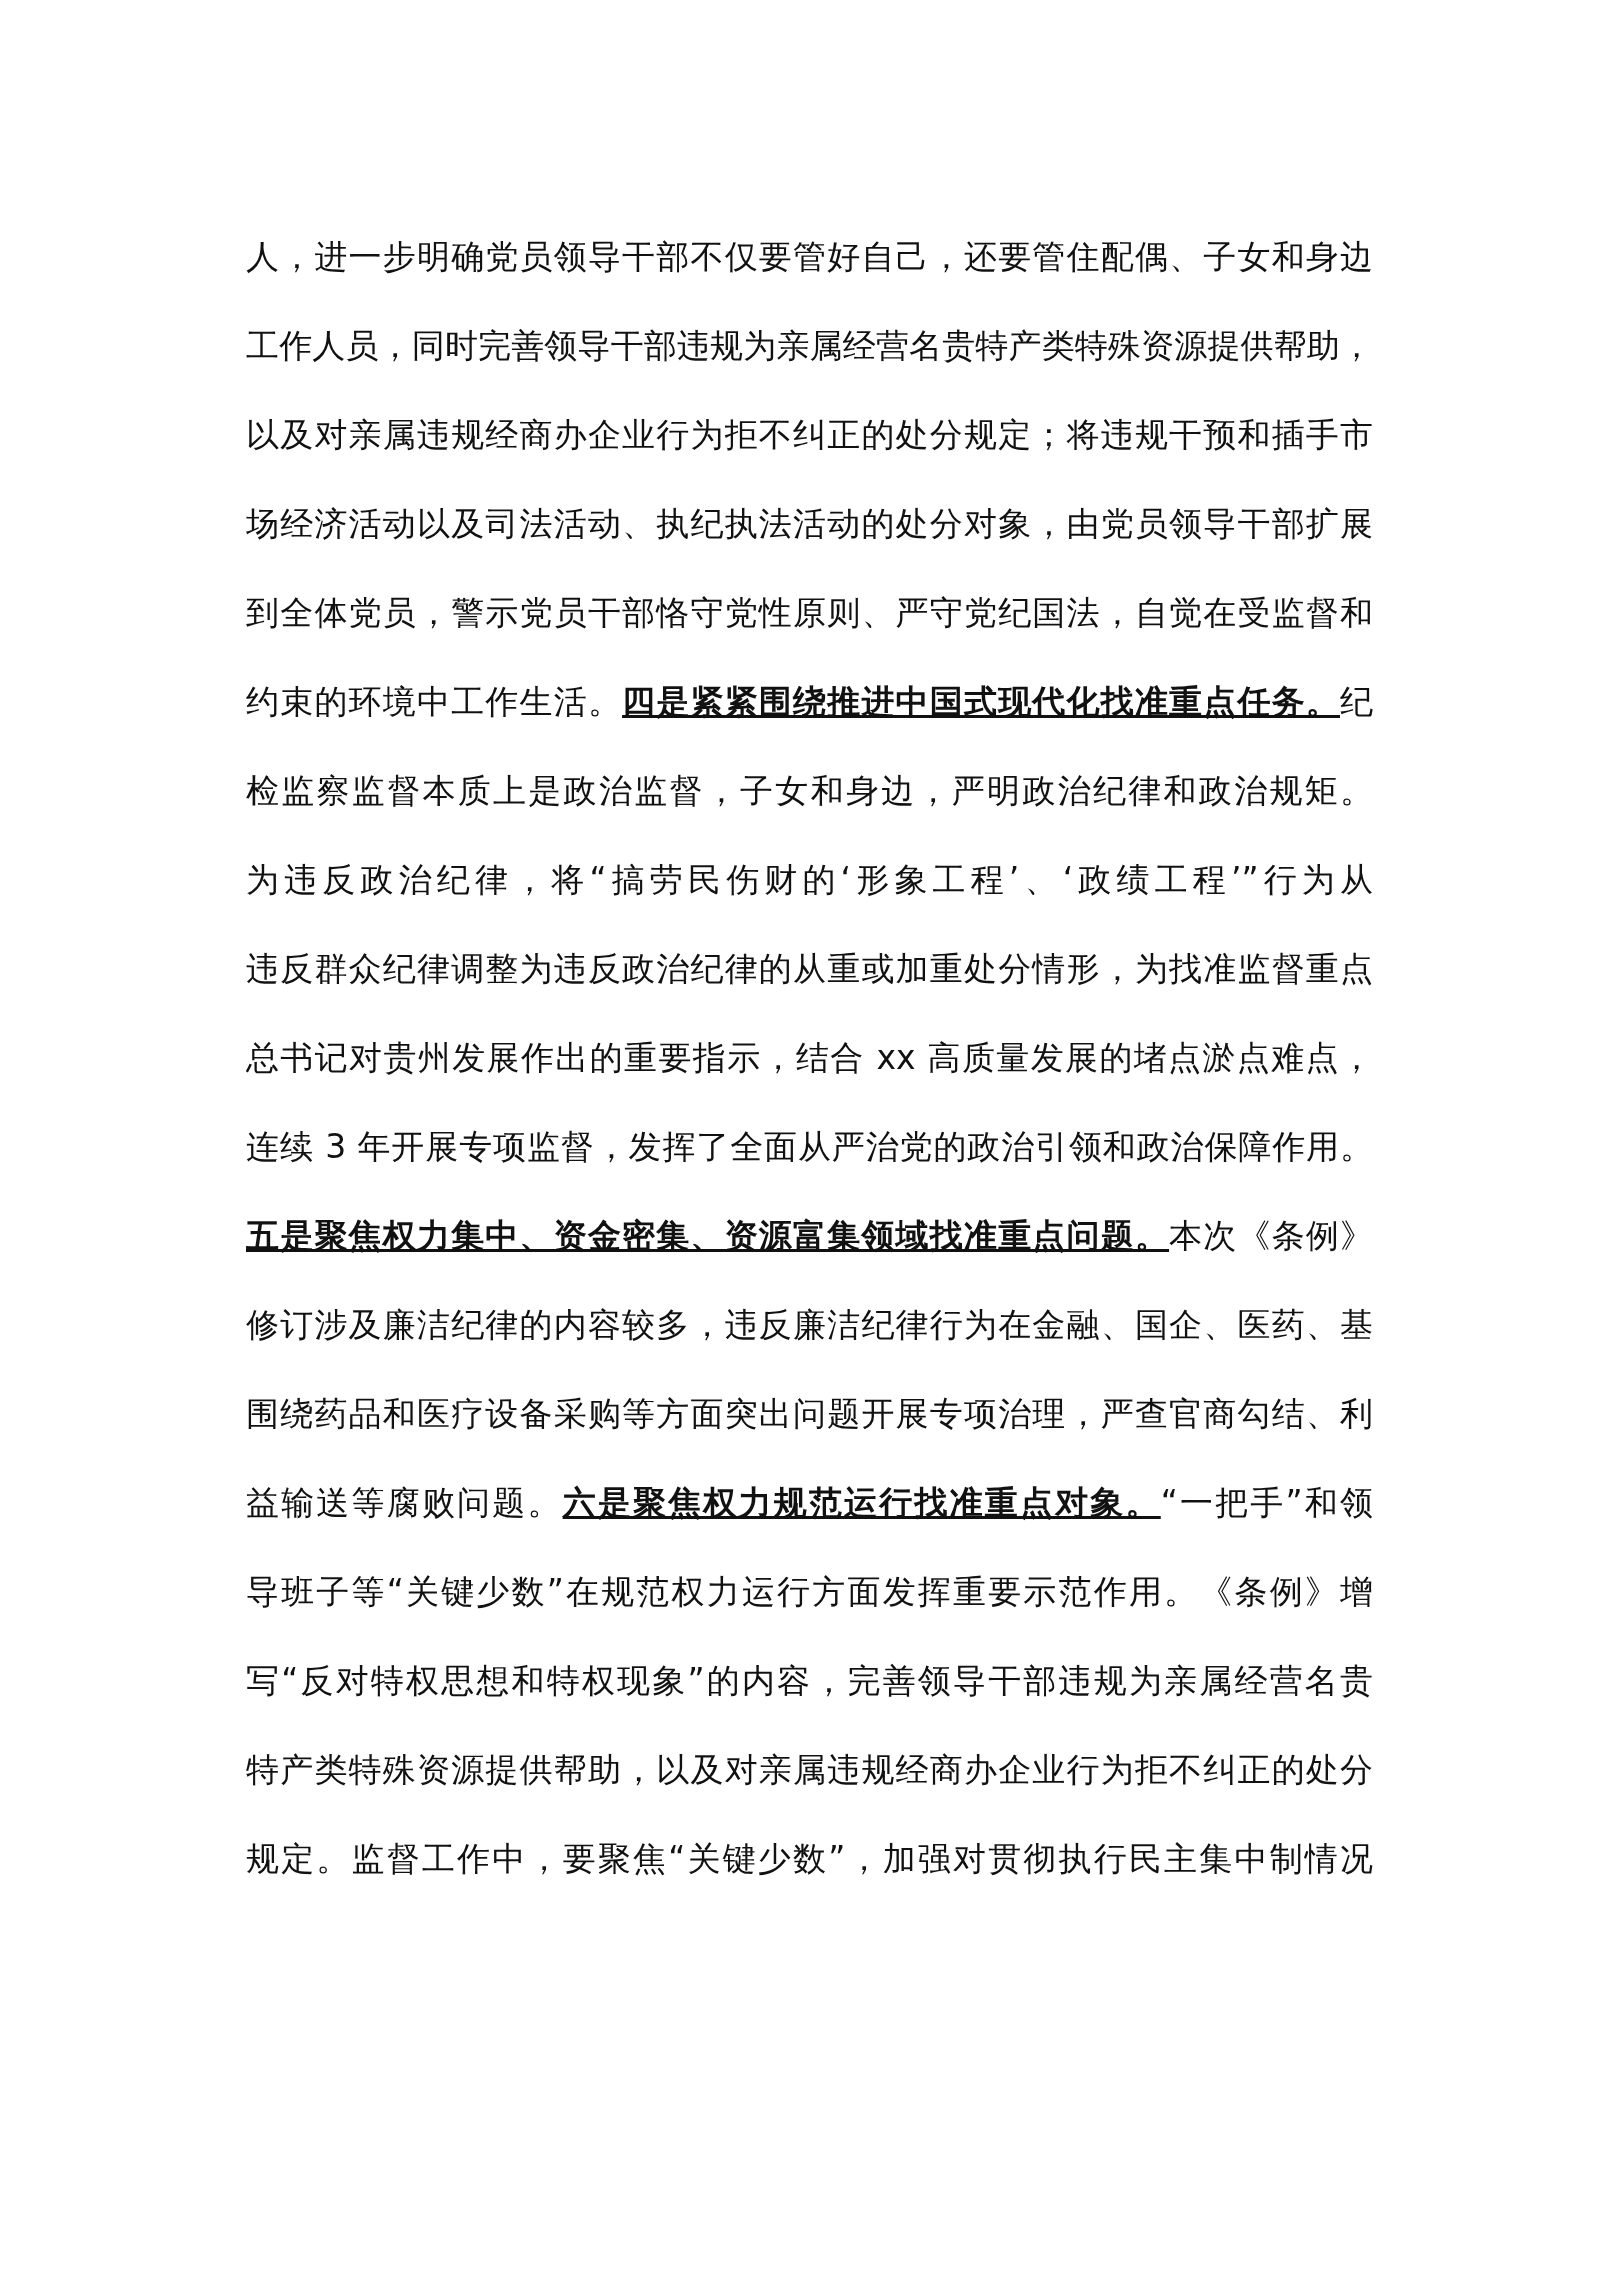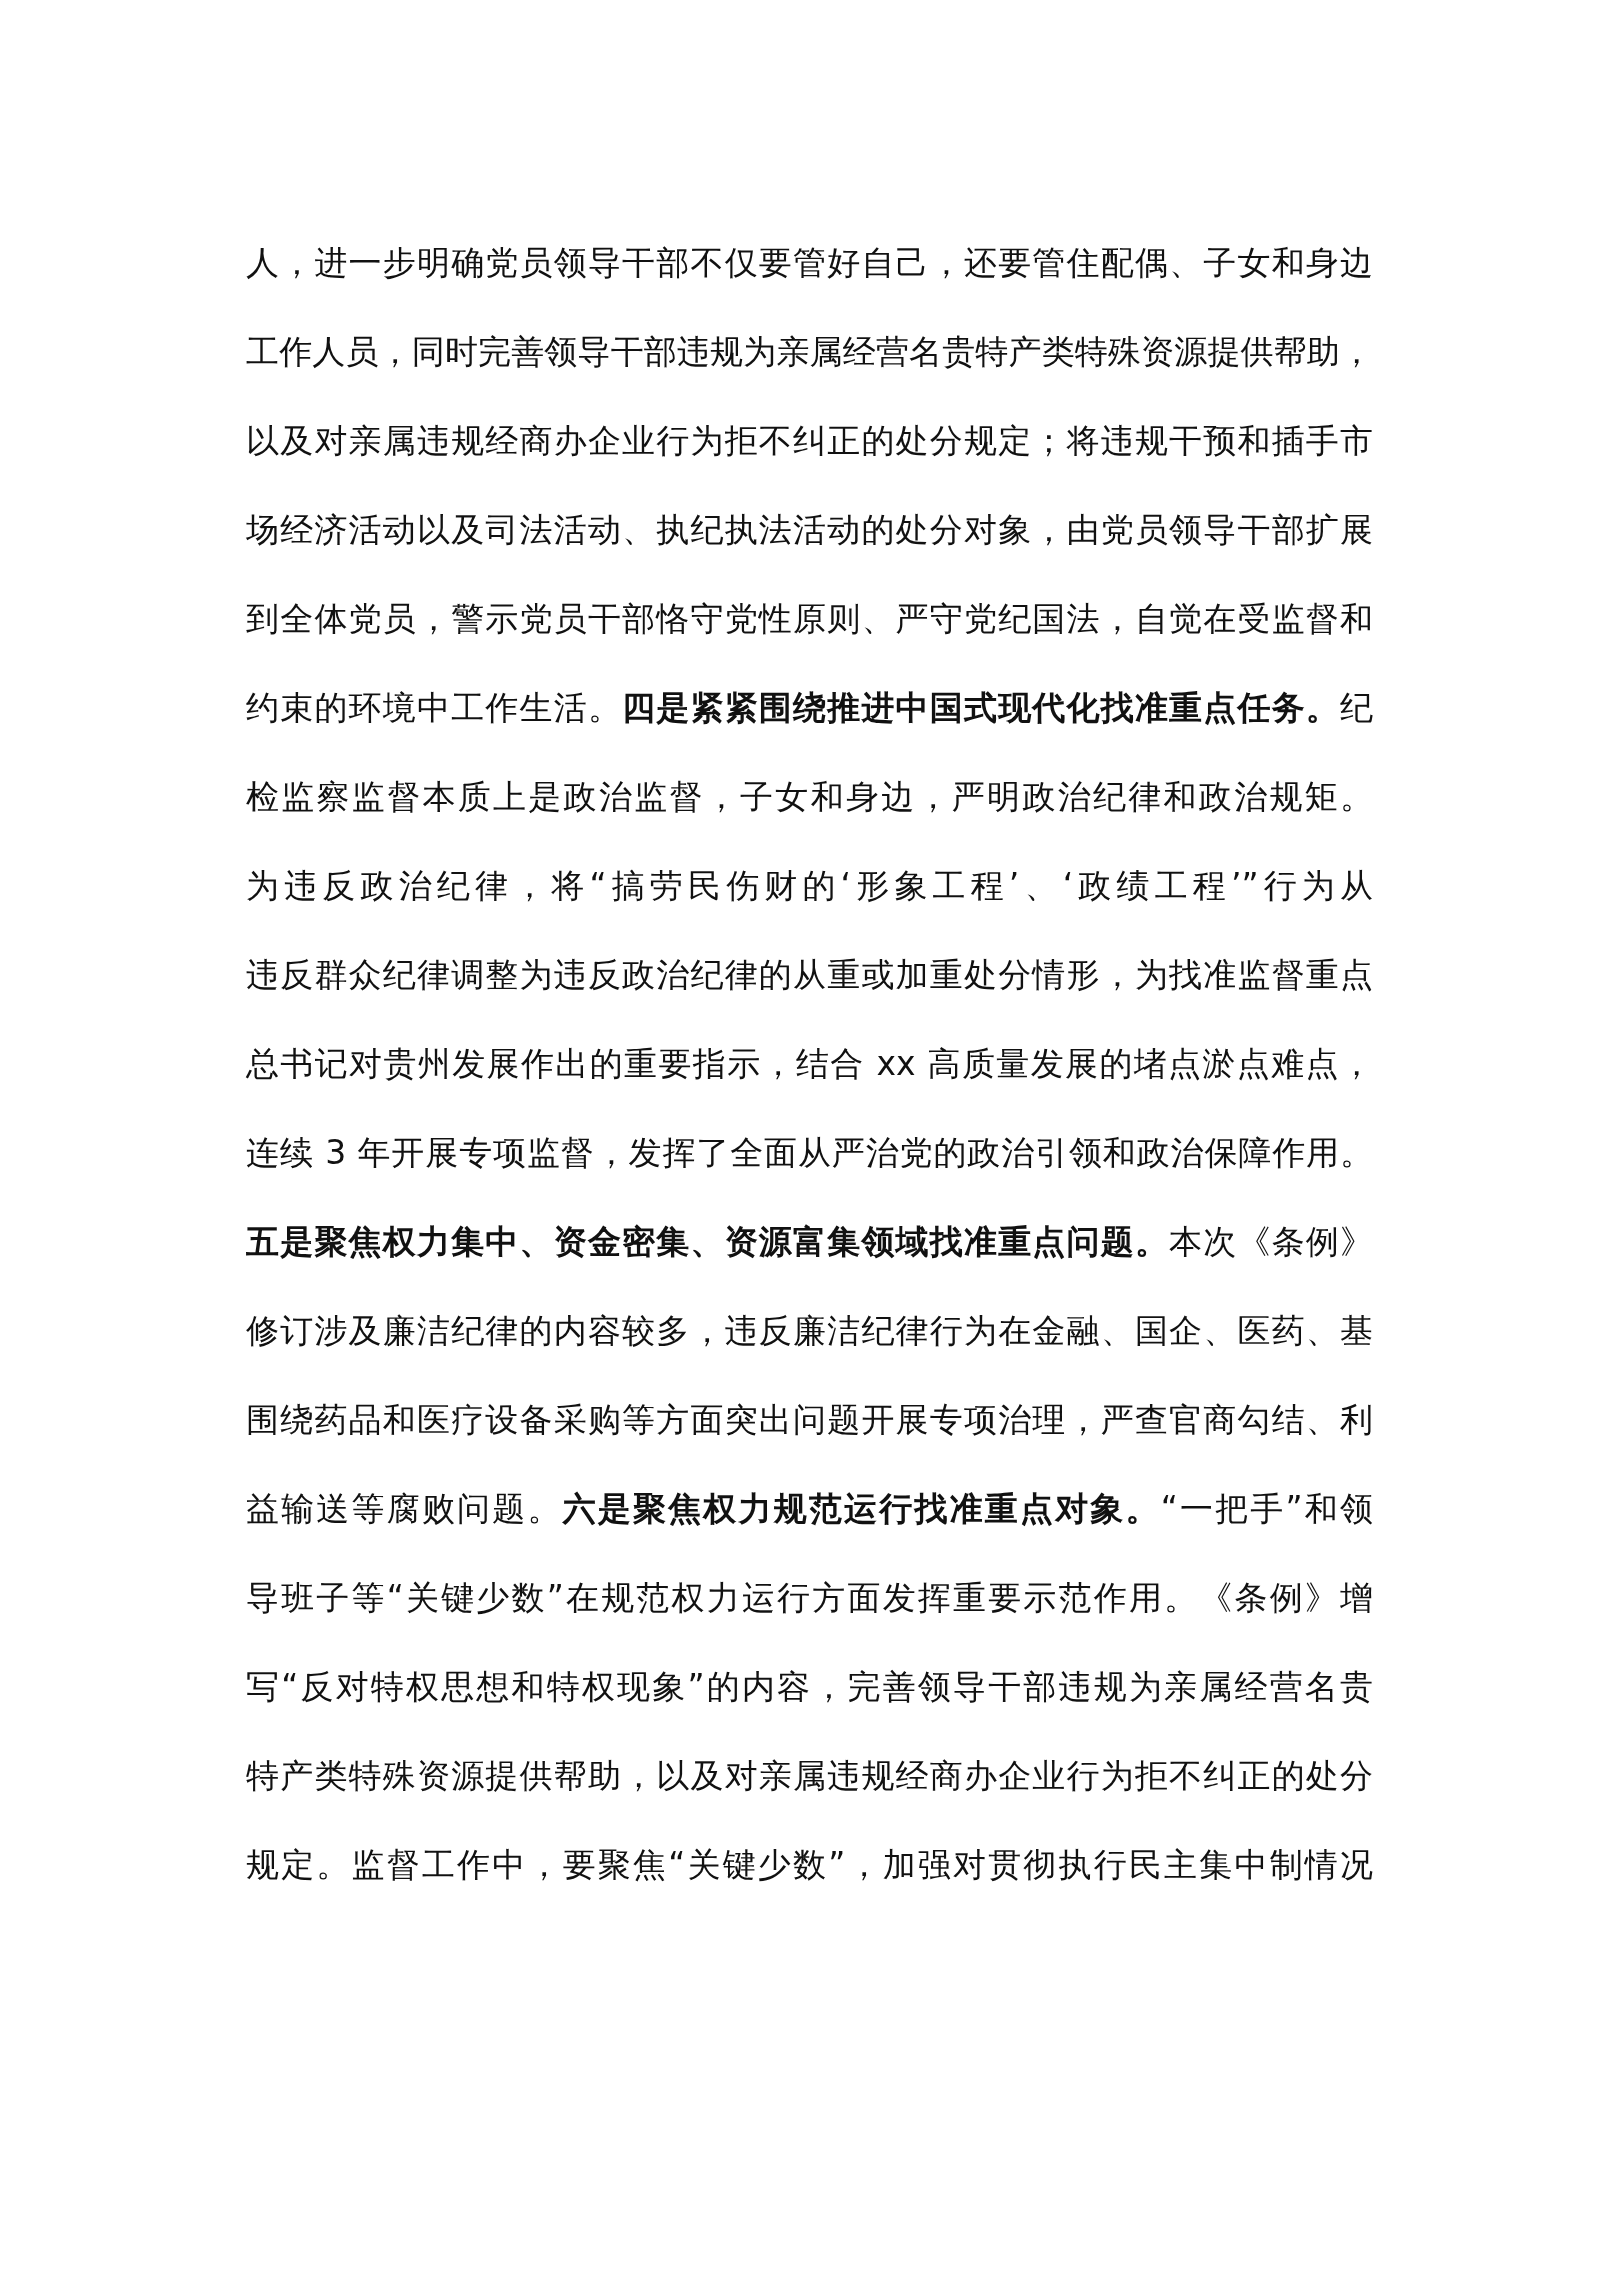--- a/index.html
+++ b/index.html
@@ -9,38 +9,38 @@
   }
   body {
     width: 1621px;
     height: 2293px;
     position: relative;
     overflow: hidden;
   }
   .page {
     position: absolute;
     left: 246px;
-    top: 218px;
+    top: 212px;
     width: 1127px;
     font-family: "DejaVu Sans", "Liberation Sans", sans-serif;
     font-size: 33px;
     color: #111111;
   }
   .line {
     display: block;
     height: 89px;
     line-height: 89px;
     white-space: nowrap;
     text-align: justify;
     text-align-last: justify;
     text-justify: inter-character;
     overflow: visible;
   }
   .seg { }
-  .seg.bold { font-weight: bold; }
+  .seg.bold { font-weight: bold; text-decoration: underline; }
 </style>
 </head>
 <body>
 
 <div class="page" id="doc">
     <div class="line"><span class="seg">人，进一步明确党员领导干部不仅要管好自己，还要管住配偶、子女和身边</span></div>
     <div class="line"><span class="seg">工作人员，同时完善领导干部违规为亲属经营名贵特产类特殊资源提供帮助，</span></div>
     <div class="line"><span class="seg">以及对亲属违规经商办企业行为拒不纠正的处分规定；将违规干预和插手市</span></div>
     <div class="line"><span class="seg">场经济活动以及司法活动、执纪执法活动的处分对象，由党员领导干部扩展</span></div>
     <div class="line"><span class="seg">到全体党员，警示党员干部恪守党性原则、严守党纪国法，自觉在受监督和</span></div>

